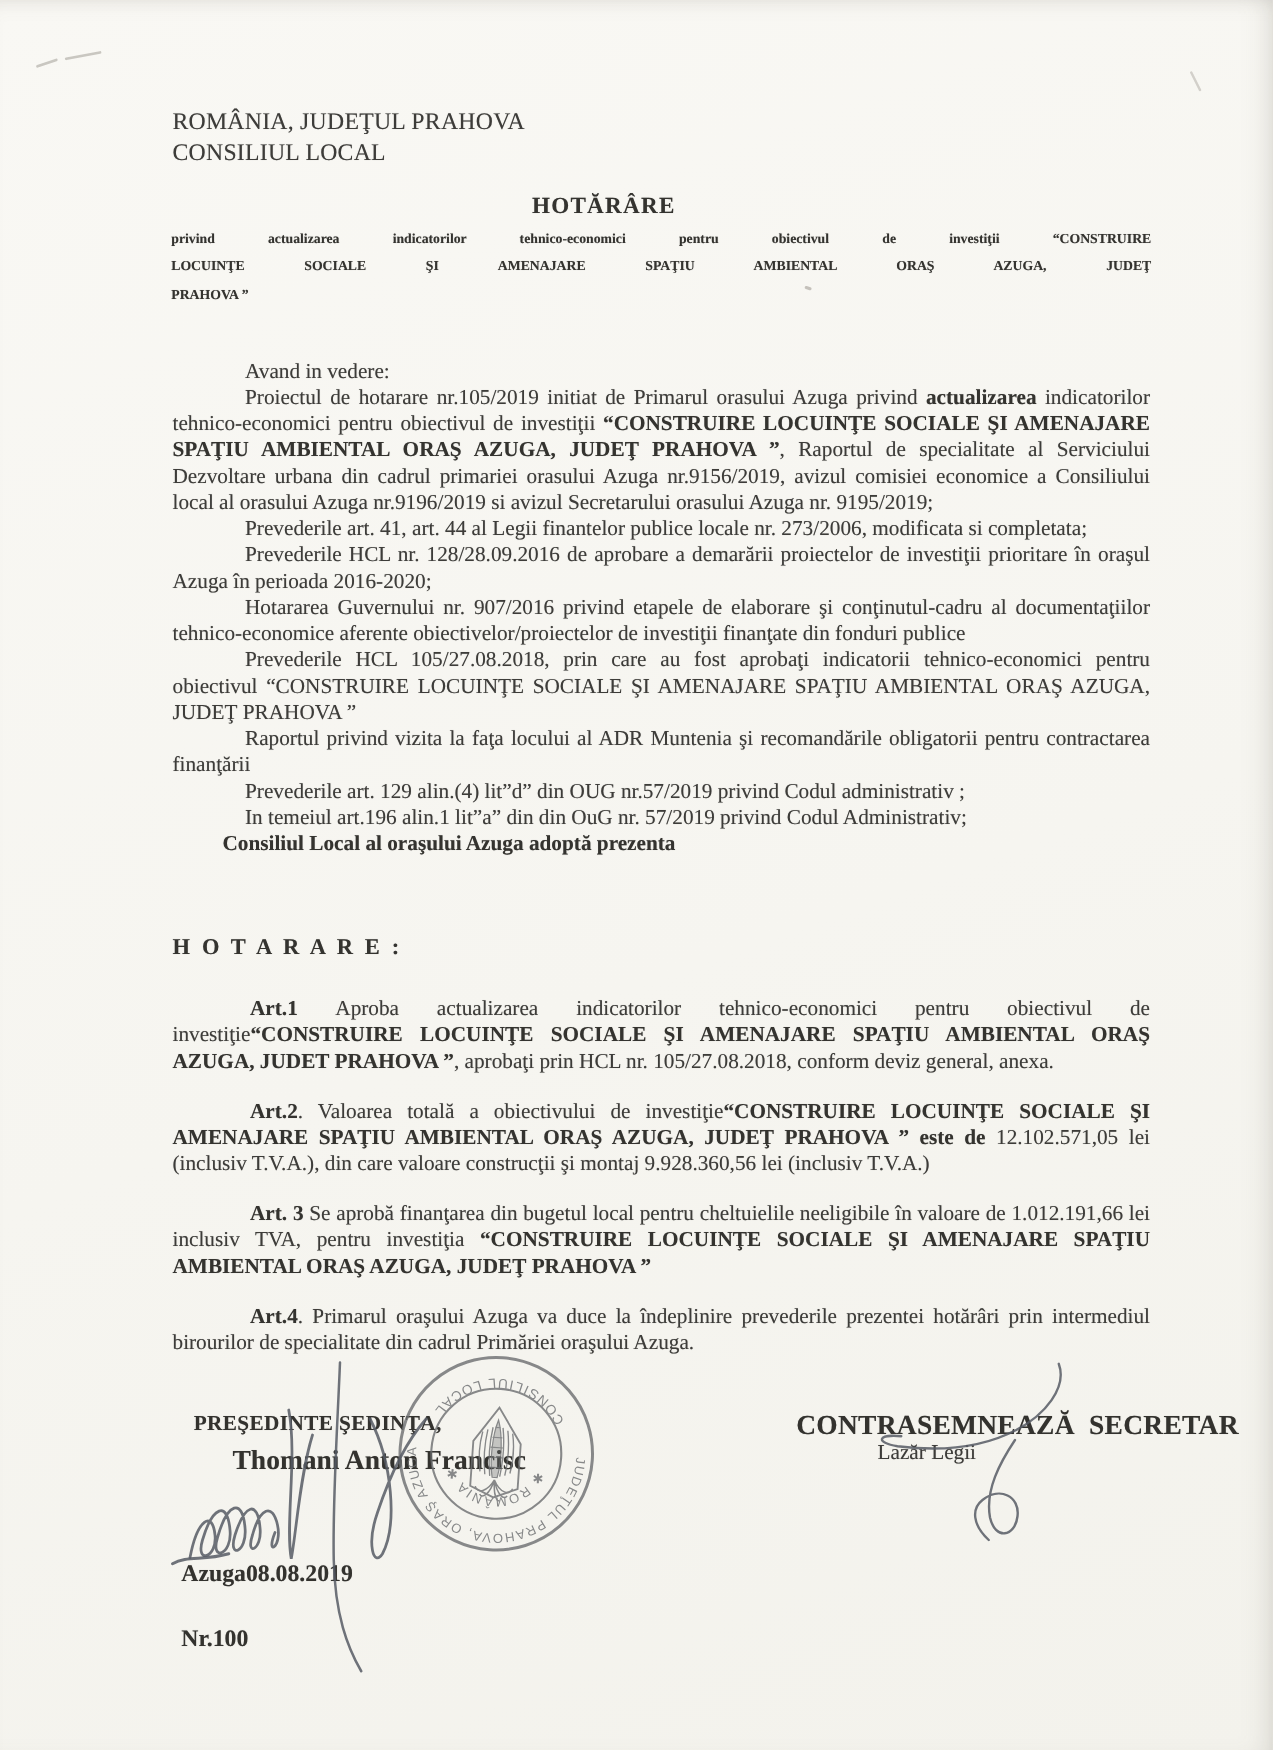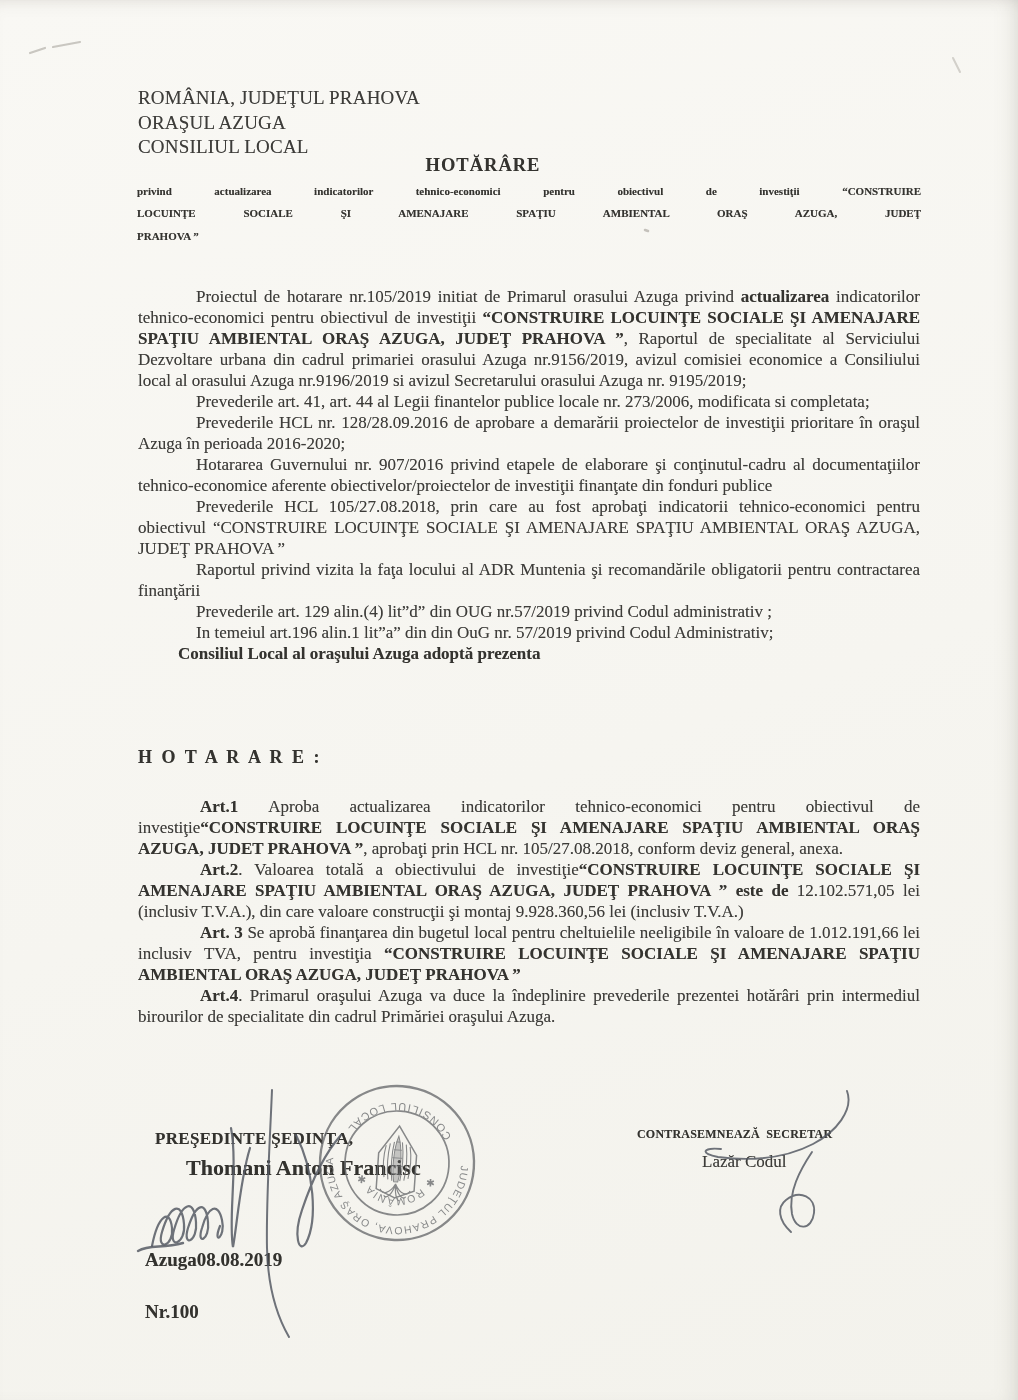--- a/index.html
+++ b/index.html
@@ -19,56 +19,56 @@
   .doc-title{left:138px;top:155px;width:690px;text-align:center;font-weight:bold;font-size:18.5px;letter-spacing:1px;color:#34332f;}
   .subtitle{left:137px;top:180px;width:784px;font-weight:bold;font-size:11px;line-height:22.3px;color:#34332f;}
   .subtitle .jl{text-align:justify;text-align-last:justify;}
   .bodyblock{left:138px;top:286px;width:782px;font-size:17px;line-height:21px;text-align:justify;}
   .para{text-indent:58px;margin:0;}
   .para.smind{text-indent:40px;}
   b,.bold{font-weight:bold;color:#34332f;}
   .decision-heading{left:138px;top:747px;width:594px;text-align:left;font-weight:bold;font-size:18px;letter-spacing:2.5px;color:#34332f;}
   .articles{left:138px;top:796px;width:782px;font-size:17px;line-height:21px;text-align:justify;}
   .art{text-indent:62px;margin:0;}
-  .art + .art{}
+  .art + .art{margin-top:19px;}
   .lbl-gap{margin-right:30px;}
   .ws{word-spacing:5px;}
   .sig-title-left{left:155px;top:1129px;font-weight:bold;font-size:17px;letter-spacing:.3px;color:#33322e;text-align:center;}
   .sig-name-left{left:166px;top:1155px;font-weight:bold;font-size:22px;color:#33322e;margin-left:20px;}
-  .sig-title-right{left:637px;top:1127px;font-weight:bold;font-size:12px;letter-spacing:.2px;color:#33322e;}
+  .sig-title-right{left:637px;top:1127px;font-weight:bold;font-size:22px;letter-spacing:.2px;color:#33322e;}
   .sig-name-right{left:702px;top:1152px;font-size:17px;color:#3d3c39;}
   .footer-place{left:145px;top:1249px;font-weight:bold;font-size:19px;color:#33322e;}
   .footer-number{left:145px;top:1274px;font-weight:bold;font-size:19px;color:#33322e;margin-top:27px;}
   #stamp{
     position:absolute;left:312px;top:1078px;width:170px;height:170px;
     transform:rotate(184deg);opacity:.8;z-index:3;
   }
   #ink-overlay{position:absolute;left:0;top:0;z-index:4;pointer-events:none;}
   .stamp-text{font-family:"Liberation Sans","DejaVu Sans",sans-serif;fill:#6c6e70;}
 </style>
 </head>
 <body>
 
 <div id="paper">
 
   <div class="txt hdr">
     <div>ROMÂNIA, JUDEŢUL PRAHOVA</div>
-    <div>ORAŞUL AZUGA</div>
     <div>CONSILIUL LOCAL</div>
   </div>
 
   <div class="txt doc-title">HOTĂRÂRE</div>
 
   <div class="txt subtitle">
     <div class="jl">privind actualizarea indicatorilor tehnico-economici pentru obiectivul de investiţii “CONSTRUIRE</div>
     <div class="jl">LOCUINŢE SOCIALE ŞI AMENAJARE SPAŢIU AMBIENTAL ORAŞ AZUGA, JUDEŢ</div>
     <div>PRAHOVA ”</div>
   </div>
 
   <div class="txt bodyblock">
+    <p class="para">Avand in vedere:</p>
     <p class="para"><span>Proiectul de hotarare nr.105/2019 initiat de Primarul orasului Azuga privind </span><b>actualizarea</b><span> indicatorilor tehnico-economici pentru obiectivul de investiţii </span><b>“CONSTRUIRE LOCUINŢE SOCIALE ŞI AMENAJARE SPAŢIU AMBIENTAL ORAŞ AZUGA, JUDEŢ PRAHOVA ”</b><span>, Raportul de specialitate al Serviciului Dezvoltare urbana din cadrul primariei orasului Azuga nr.9156/2019, avizul comisiei economice a Consiliului local al orasului Azuga nr.9196/2019 si avizul Secretarului orasului Azuga nr. 9195/2019;</span></p>
     <p class="para">Prevederile art. 41, art. 44 al Legii finantelor publice locale nr. 273/2006, modificata si completata;</p>
     <p class="para">Prevederile HCL nr. 128/28.09.2016 de aprobare a demarării proiectelor de investiţii prioritare în oraşul Azuga în perioada 2016-2020;</p>
     <p class="para">Hotararea Guvernului nr. 907/2016 privind etapele de elaborare şi conţinutul-cadru al documentaţiilor tehnico-economice aferente obiectivelor/proiectelor de investiţii finanţate din fonduri publice</p>
     <p class="para">Prevederile HCL 105/27.08.2018, prin care au fost aprobaţi indicatorii tehnico-economici pentru obiectivul “CONSTRUIRE LOCUINŢE SOCIALE ŞI AMENAJARE SPAŢIU AMBIENTAL ORAŞ AZUGA, JUDEŢ PRAHOVA ”</p>
     <p class="para">Raportul privind vizita la faţa locului al ADR Muntenia şi recomandările obligatorii pentru contractarea finanţării</p>
     <p class="para">Prevederile art. 129 alin.(4) lit”d” din OUG nr.57/2019 privind Codul administrativ ;</p>
     <p class="para">In temeiul art.196 alin.1 lit”a” din din OuG nr. 57/2019 privind Codul Administrativ;</p>
     <p class="para smind bold">Consiliul Local al oraşului Azuga adoptă prezenta</p>
   </div>
@@ -78,21 +78,21 @@
   <div class="txt articles">
     <p class="art"><b class="lbl-gap">Art.1</b><span class="ws">Aproba actualizarea indicatorilor tehnico-economici pentru obiectivul de investiţie</span><b>“CONSTRUIRE LOCUINŢE SOCIALE ŞI AMENAJARE SPAŢIU AMBIENTAL ORAŞ AZUGA, JUDET PRAHOVA ”</b><span>, aprobaţi prin HCL nr. 105/27.08.2018, conform deviz general, anexa.</span></p>
     <p class="art"><b>Art.2</b><span>. Valoarea totală a obiectivului de investiţie</span><b>“CONSTRUIRE LOCUINŢE SOCIALE ŞI AMENAJARE SPAŢIU AMBIENTAL ORAŞ AZUGA, JUDEŢ PRAHOVA ” este de</b><span> 12.102.571,05 lei (inclusiv T.V.A.), din care valoare construcţii şi montaj 9.928.360,56 lei (inclusiv T.V.A.)</span></p>
     <p class="art"><b>Art. 3</b><span> Se aprobă finanţarea din bugetul local pentru cheltuielile neeligibile în valoare de 1.012.191,66 lei inclusiv TVA, pentru investiţia </span><b>“CONSTRUIRE LOCUINŢE SOCIALE ŞI AMENAJARE SPAŢIU AMBIENTAL ORAŞ AZUGA, JUDEŢ PRAHOVA ”</b><span></span></p>
     <p class="art"><b>Art.4</b><span>. Primarul oraşului Azuga va duce la îndeplinire prevederile prezentei hotărâri prin intermediul birourilor de specialitate din cadrul Primăriei oraşului Azuga.</span></p>
   </div>
 
   <div class="txt sig-title-left">PREŞEDINTE ŞEDINŢA,</div>
   <div class="txt sig-name-left">Thomani Anton Francisc</div>
   <div class="txt sig-title-right">CONTRASEMNEAZĂ&nbsp; SECRETAR</div>
-  <div class="txt sig-name-right">Lazăr Codul</div>
+  <div class="txt sig-name-right">Lazăr Legii</div>
 
   <div class="txt footer-place">Azuga08.08.2019</div>
   <div class="txt footer-number">Nr.100</div>
 
   <svg id="stamp" viewBox="0 0 170 170">
     <defs>
       <path id="arcTop" d="M 21 85 A 64 64 0 0 1 149 85"></path>
       <path id="arcBottom" d="M 25 85 A 60 60 0 0 0 145 85"></path>
       <path id="arcInner" d="M 50 85 A 35 35 0 0 1 120 85"></path>
     </defs>

